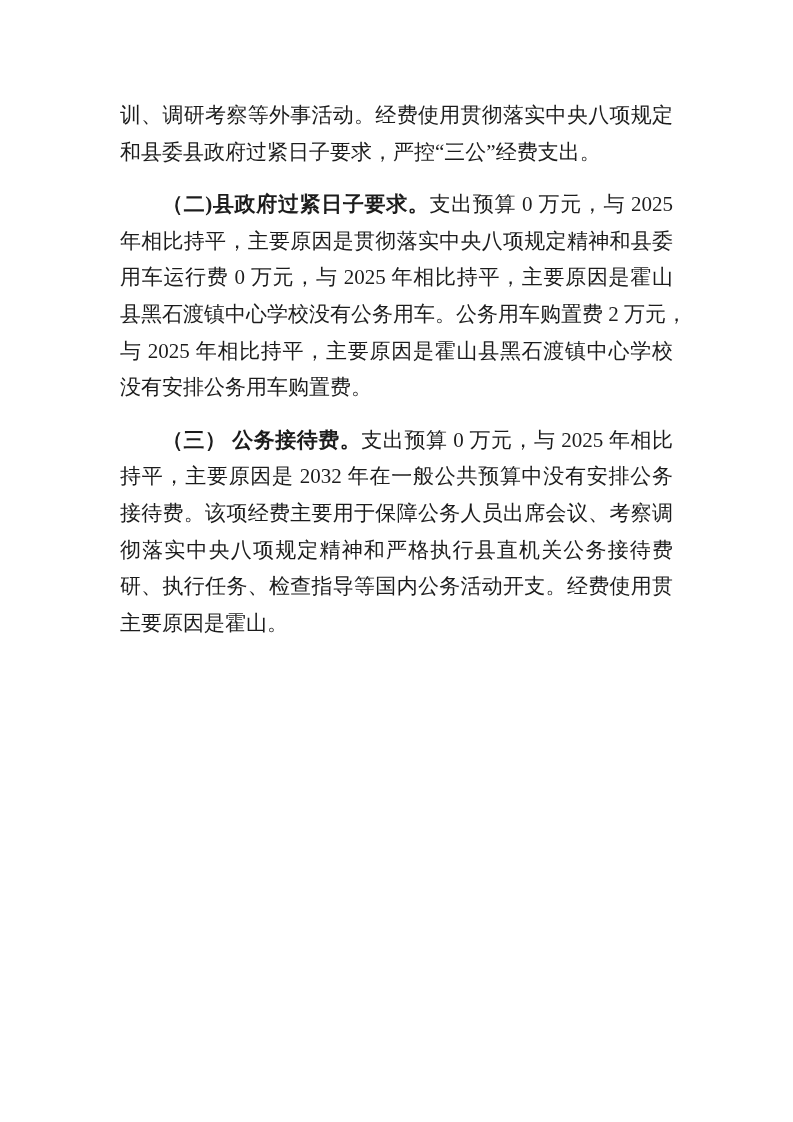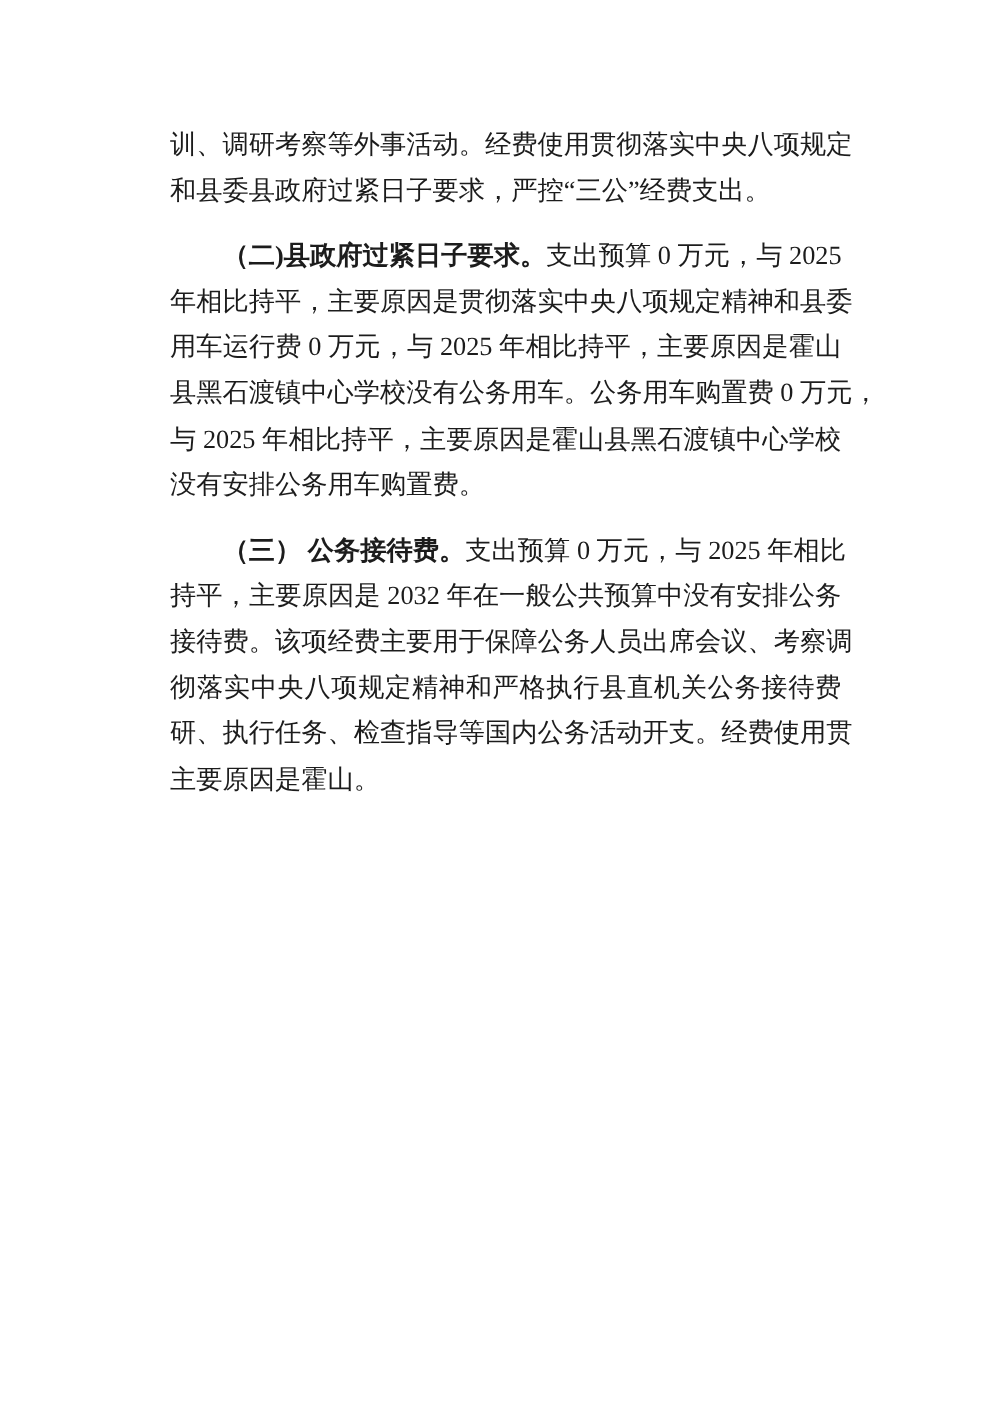--- a/index.html
+++ b/index.html
@@ -12,21 +12,21 @@
     overflow: hidden;
     font-family: "Liberation Serif", "DejaVu Serif", serif;
   }
   .doc-body {
     position: absolute;
     left: 120px;
     top: 97px;
     width: 553px;
   }
   .para {
-    margin: 0 0 16px 16px;
+    margin: 0 0 16px 0;
     font-size: 21px;
     line-height: 36.6px;
     color: #1c1c1c;
   }
   .line {
     display: block;
     text-align: justify;
     text-align-last: justify;
     text-justify: inter-character;
     white-space: nowrap;
@@ -48,21 +48,21 @@
 <div class="page">
   <div class="doc-body">
       <p class="para">
         <span class="line"><span class="seg">训、调研考察等外事活动。经费使用贯彻落实中央八项规定</span></span>
         <span class="line final"><span class="seg">和县委县政府过紧日子要求，严控“三公”经费支出。</span></span>
       </p>
       <p class="para">
         <span class="line indent"><span class="seg bold">（二)县政府过紧日子要求。</span><span class="seg">支出预算 0 万元，与 2025</span></span>
         <span class="line"><span class="seg">年相比持平，主要原因是贯彻落实中央八项规定精神和县委</span></span>
         <span class="line"><span class="seg">用车运行费 0 万元，与 2025 年相比持平，主要原因是霍山</span></span>
-        <span class="line"><span class="seg">县黑石渡镇中心学校没有公务用车。公务用车购置费 0 万元，</span></span>
+        <span class="line"><span class="seg">县黑石渡镇中心学校没有公务用车。公务用车购置费 2 万元，</span></span>
         <span class="line"><span class="seg">与 2025 年相比持平，主要原因是霍山县黑石渡镇中心学校</span></span>
         <span class="line final"><span class="seg">没有安排公务用车购置费。</span></span>
       </p>
       <p class="para">
         <span class="line indent"><span class="seg bold">（三） 公务接待费。</span><span class="seg">支出预算 0 万元，与 2025 年相比</span></span>
         <span class="line"><span class="seg">持平，主要原因是 2032 年在一般公共预算中没有安排公务</span></span>
         <span class="line"><span class="seg">接待费。该项经费主要用于保障公务人员出席会议、考察调</span></span>
         <span class="line"><span class="seg">彻落实中央八项规定精神和严格执行县直机关公务接待费</span></span>
         <span class="line"><span class="seg">研、执行任务、检查指导等国内公务活动开支。经费使用贯</span></span>
         <span class="line final"><span class="seg">主要原因是霍山。</span></span>

